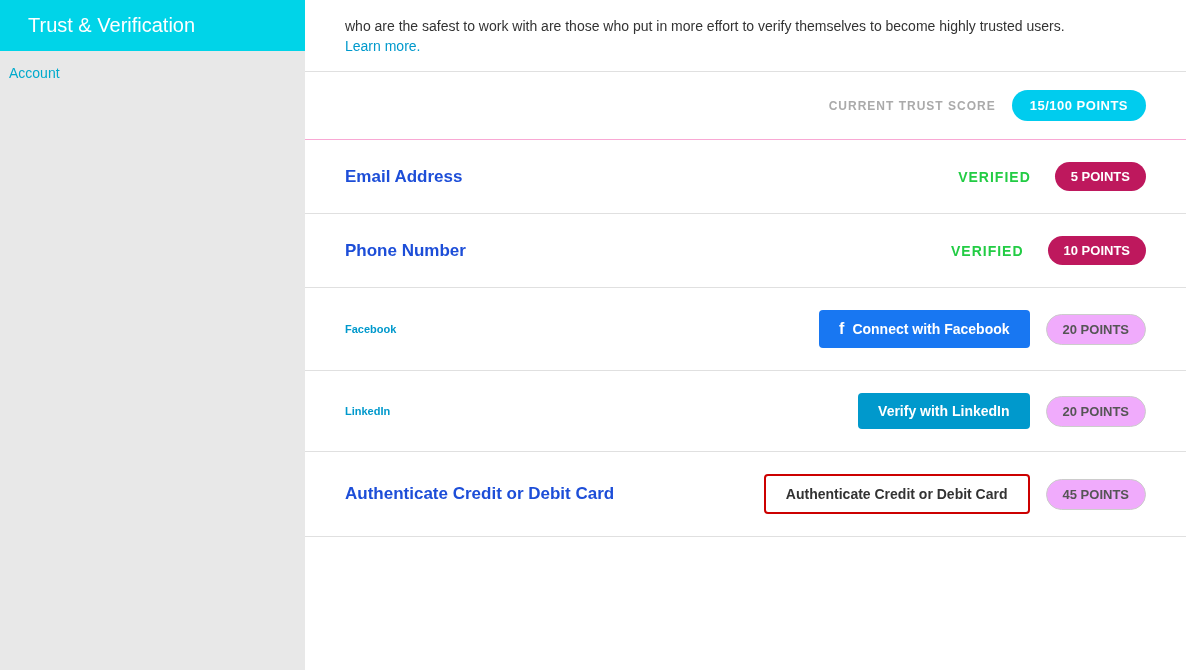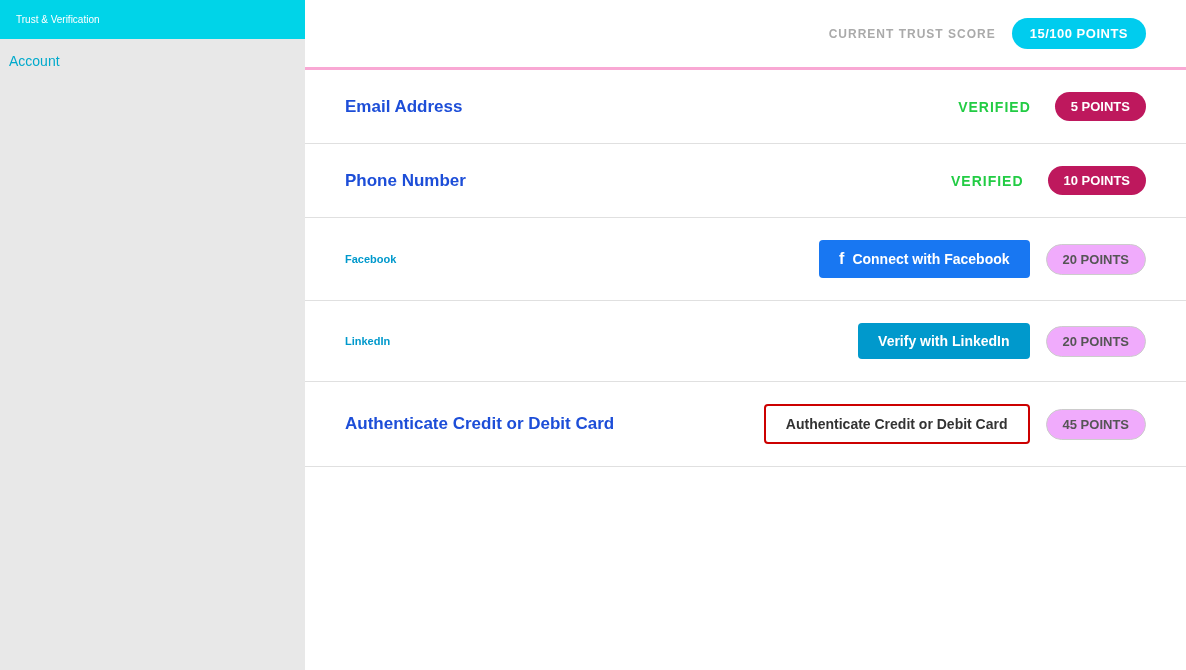--- a/index.html
+++ b/index.html
@@ -10,22 +10,22 @@
       width: 305px;
       min-width: 305px;
       background: #e8e8e8;
       padding: 0;
       display: flex;
       flex-direction: column;
     }
     .sidebar-item-active {
       background: #00d4e8;
       color: white;
-      padding: 14px 16px;
-      font-size: 10px;
+      padding: 14px 28px;
+      font-size: 20px;
       font-weight: 500;
       cursor: pointer;
     }
     .sidebar-item {
       padding: 14px 9px;
       font-size: 14px;
       color: #00aacc;
       cursor: pointer;
     }
 
@@ -53,21 +53,21 @@
       text-decoration: none;
       font-size: 14px;
     }
 
     
     .trust-score-row {
       display: flex;
       align-items: center;
       justify-content: flex-end;
       padding: 18px 40px;
-      border-bottom: 3px solid #f9a8d4;
+      border-bottom: 1px solid #f9a8d4;
       gap: 16px;
     }
     .trust-score-label {
       font-size: 12px;
       font-weight: bold;
       color: #aaa;
       letter-spacing: 1px;
     }
     .trust-score-badge {
       background: #00ccee;
@@ -177,20 +177,26 @@
   <div class="sidebar-item-active">
     <span>Trust &amp; Verification</span>
   </div>
   <div class="sidebar-item">
     <span>Account</span>
   </div>
 </div>
 
 <div class="main">
 
+  <div class="top-section">
+    <p>
+      <span>who are the safest to work with are those who put in more effort to verify themselves to become highly trusted users.</span>
+    </p>
+    <a href="#">Learn more.</a>
+  </div>
 
   <div class="trust-score-row">
     <span class="trust-score-label">CURRENT TRUST SCORE</span>
     <span class="trust-score-badge">15/100 POINTS</span>
   </div>
 
   <div class="verification-row">
     <span class="row-label">Email Address</span>
     <span class="verified-text">VERIFIED</span>
     <span class="points-badge-filled">5 POINTS</span>

